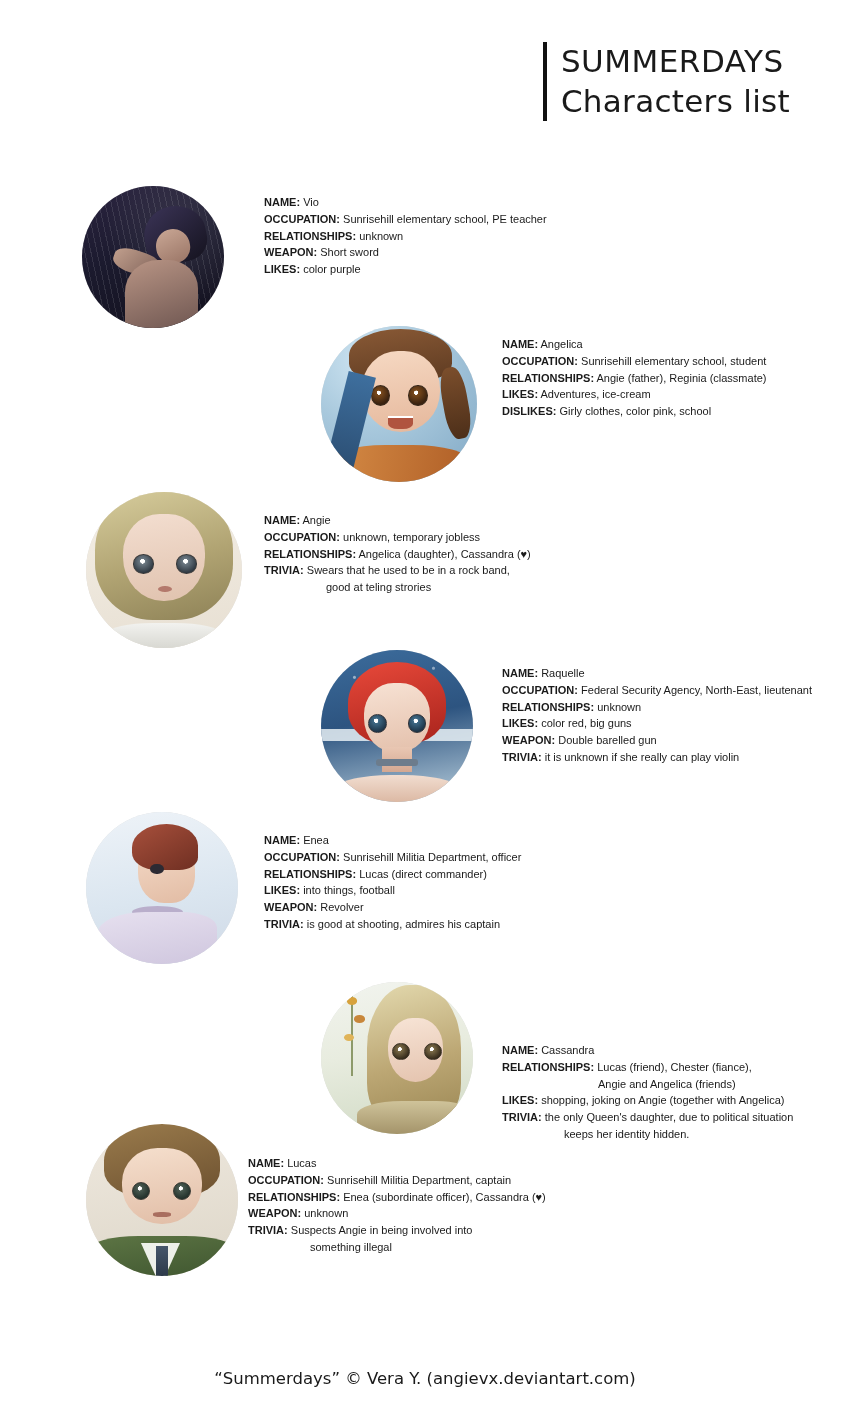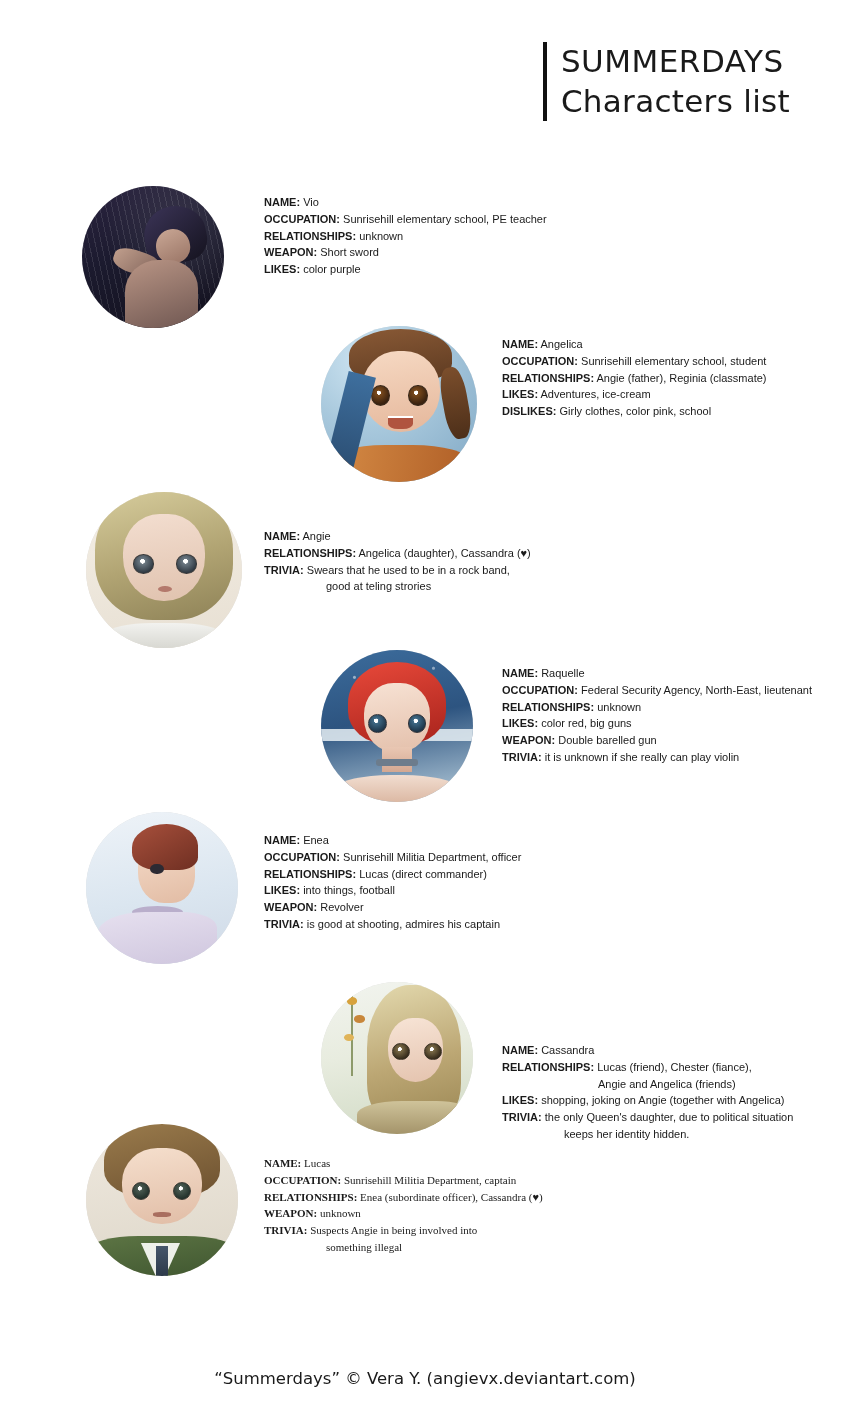--- a/index.html
+++ b/index.html
@@ -486,24 +486,28 @@
   <div class="portrait" style="left:86px; top:492px; width:156px; height:156px;">
     <div class="art art-angie">
       <div class="hair"></div>
       <div class="face"></div>
       <div class="eye l"></div>
       <div class="eye r"></div>
       <div class="mouth"></div>
       <div class="shirt"></div>
     </div>
   </div>
-  <div class="info" style="left:264px; top:512px;margin-top:16px;">
+  <div class="info" style="left:264px; top:512px;">
     <div class="row">
       <span class="lbl">NAME:</span>
       <span>Angie</span>
+    </div>
+    <div class="row">
+      <span class="lbl">OCCUPATION:</span>
+      <span>unknown, temporary jobless</span>
     </div>
     <div class="row">
       <span class="lbl">RELATIONSHIPS:</span>
       <span>Angelica (daughter), Cassandra (♥)</span>
     </div>
     <div class="row">
       <span class="lbl">TRIVIA:</span>
       <span>Swears that he used to be in a rock band,</span>
     </div>
     <div class="cont" style="padding-left:62px;">good at teling strories</div>
@@ -631,21 +635,21 @@
       <div class="hair"></div>
       <div class="face"></div>
       <div class="eye l"></div>
       <div class="eye r"></div>
       <div class="mouth"></div>
       <div class="uniform"></div>
       <div class="shirt"></div>
       <div class="tie"></div>
     </div>
   </div>
-  <div class="info" style="left:264px; top:1155px;font-family:Liberation Serif, serif;">
+  <div class="info" style="left:248px; top:1155px;">
     <div class="row">
       <span class="lbl">NAME:</span>
       <span>Lucas</span>
     </div>
     <div class="row">
       <span class="lbl">OCCUPATION:</span>
       <span>Sunrisehill Militia Department, captain</span>
     </div>
     <div class="row">
       <span class="lbl">RELATIONSHIPS:</span>

